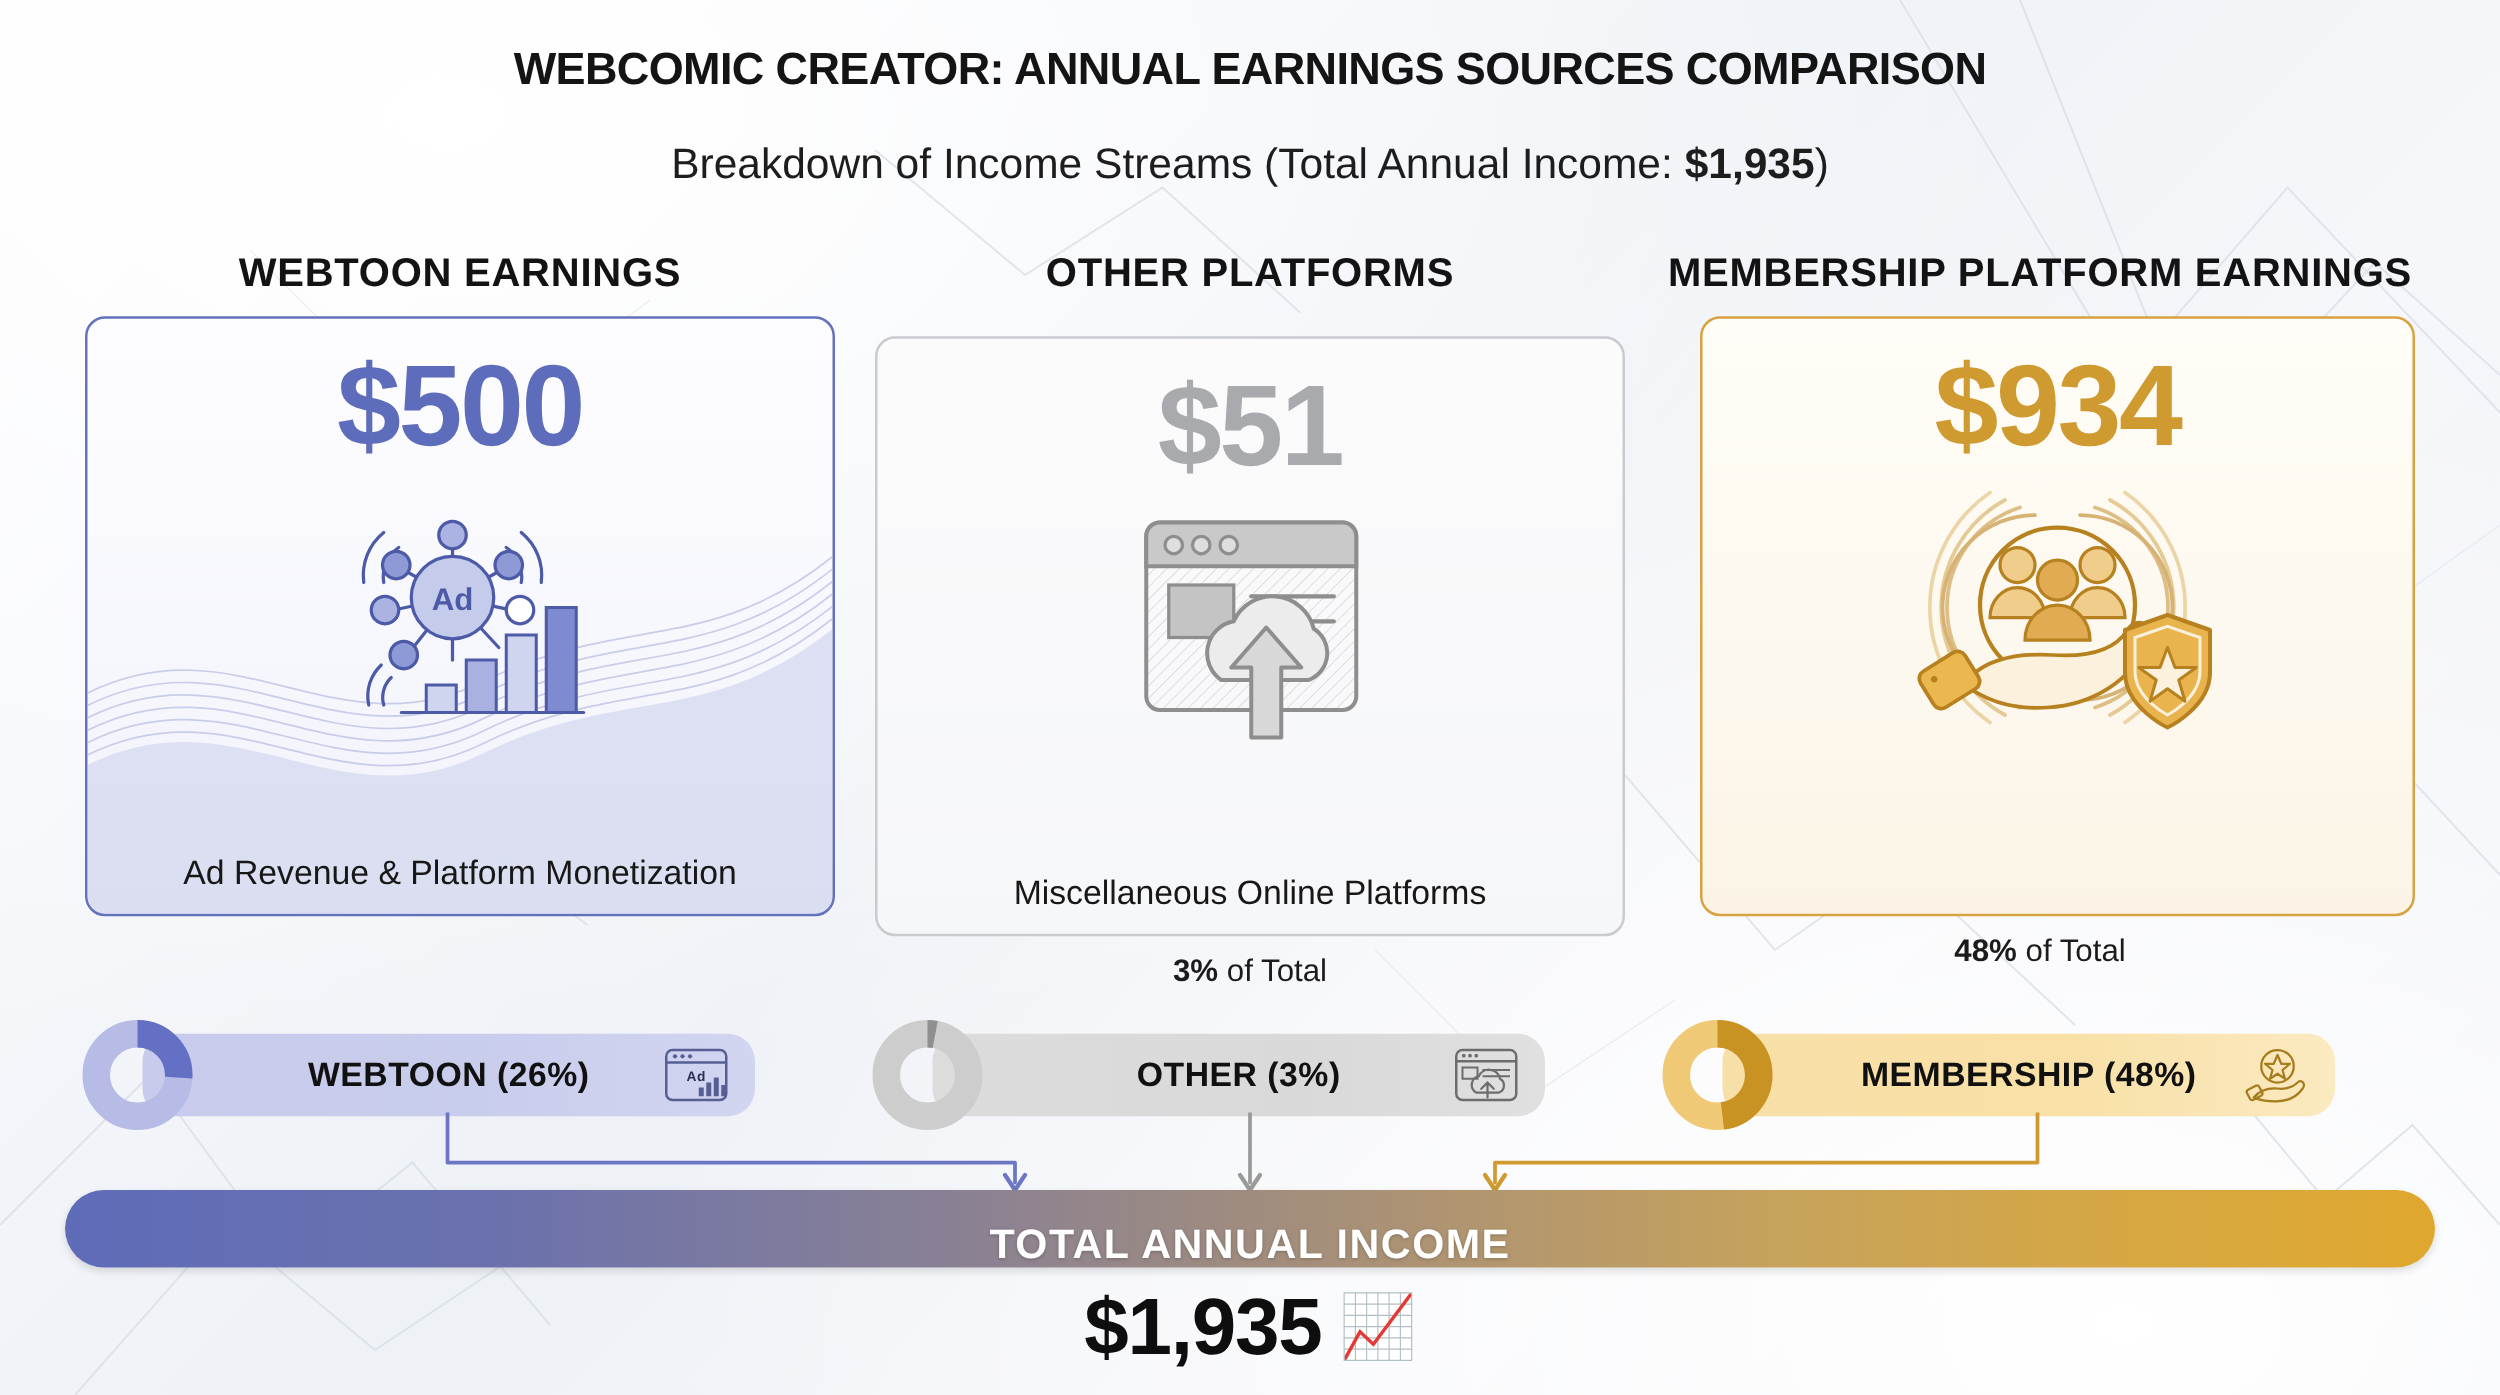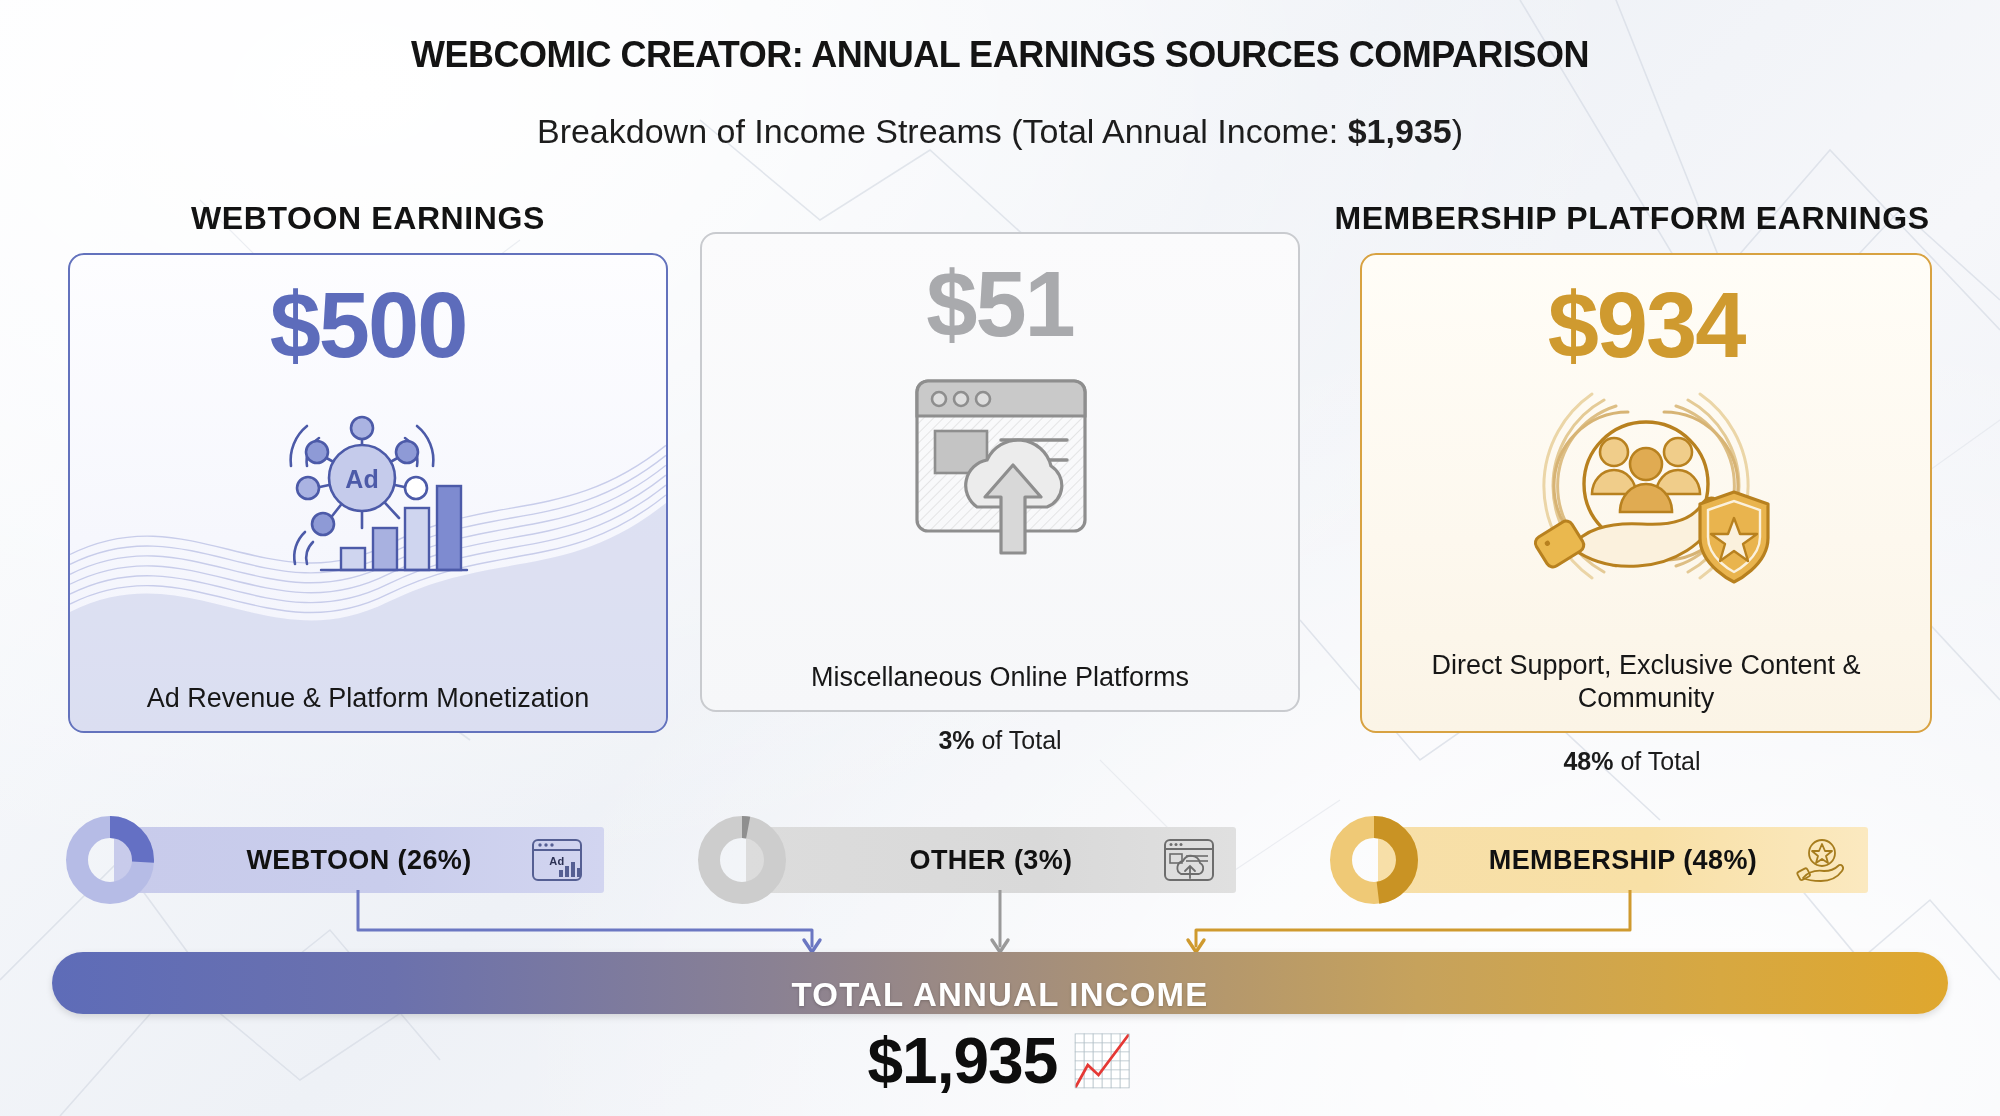--- a/index.html
+++ b/index.html
@@ -73,21 +73,21 @@
   .pct b{font-weight:bold;}
 
   
   .pillrow{position:absolute;top:812px;height:96px;}
   .pillrow.p1{left:62px;width:610px;}
   .pillrow.p2{left:694px;width:610px;}
   .pillrow.p3{left:1326px;width:610px;}
 
   .donut{position:absolute;left:0;top:0;width:96px;height:96px;z-index:3;}
   .pill{
-    position:absolute;left:52px;top:15px;width:490px;height:66px;border-radius:3px;
+    position:absolute;left:52px;top:15px;width:490px;height:66px;border-radius:22px;
     display:flex;align-items:center;justify-content:center;
     font-size:27px;font-weight:bold;color:#111;letter-spacing:.4px;
   }
   .pill.blue{background:linear-gradient(90deg,#c8cbeb 0%,#c9cdec 55%,#d2d5f0 100%);}
   .pill.gray{background:linear-gradient(90deg,#dcdcdc 0%,#d9d9d9 60%,#e0e0e0 100%);}
   .pill.gold{background:linear-gradient(90deg,#f7dfa8 0%,#f8e0a6 55%,#fbe9c0 100%);}
   .pill .pill-ico{position:absolute;right:20px;top:50%;transform:translateY(-50%);}
 
   
   #connectors{position:absolute;left:0;top:890px;width:2000px;height:112px;}
@@ -192,20 +192,21 @@
           <rect x="184" y="108" width="24" height="84" fill="#7e8bd0"></rect>
           <path d="M68 192 L214 192" stroke-linecap="round"></path>
         </g>
       </svg>
 
       <div class="caption">Ad Revenue &amp; Platform Monetization</div>
     </div>
   </div>
 
   <div class="col c2">
+    <div class="col-head">OTHER PLATFORMS</div>
     <div class="card gray">
       <div class="amount gray">$51</div>
 
       <svg class="ico" width="230" height="212" viewBox="0 0 230 212">
         <defs>
           <pattern id="hatch" width="7" height="7" patternUnits="userSpaceOnUse" patternTransform="rotate(45)">
             <line x1="0" y1="0" x2="0" y2="7" stroke="#d2d2d2" stroke-width="1.1"></line>
           </pattern>
         </defs>
         <rect x="32" y="24" width="168" height="150" rx="11" fill="url(#hatch)" stroke="#8e8e8e" stroke-width="3.2"></rect>
@@ -272,21 +273,20 @@
           <circle cx="55" cy="158" r="2.6" fill="#b8811f"></circle>
         </g>
 
         <g transform="translate(204,126)">
           <path d="M0 0 L34 -12 L68 0 L68 34 C68 62 34 78 34 78 C34 78 0 62 0 34 Z" fill="#e9b44e" stroke="#b8811f" stroke-width="3.2" stroke-linejoin="round"></path>
           <path d="M8 6 L34 -3 L60 6 L60 33 C60 55 34 68 34 68 C34 68 8 55 8 33 Z" fill="none" stroke="#fbf1dd" stroke-width="2.4"></path>
           <path d="M34 14 L40 30 L57 30 L43 40 L48 57 L34 47 L20 57 L25 40 L11 30 L28 30 Z" fill="#fbf1dd" stroke="#b8811f" stroke-width="2.4" stroke-linejoin="round"></path>
         </g>
       </svg>
 
-      <div class="caption">Direct Support, Exclusive Content &amp; Community</div>
     </div>
     <div class="pct"><b>48%</b><span> of Total</span></div>
   </div>
 
   <div class="pillrow p1">
     <svg class="donut" viewBox="0 0 96 96">
       <circle cx="48" cy="48" r="33" fill="none" stroke="#b6bce6" stroke-width="22"></circle>
       <circle cx="48" cy="48" r="33" fill="none" stroke="#6470c4" stroke-width="22" stroke-dasharray="53.9 153.5" transform="rotate(-90 48 48)"></circle>
     </svg>
     <div class="pill blue">

